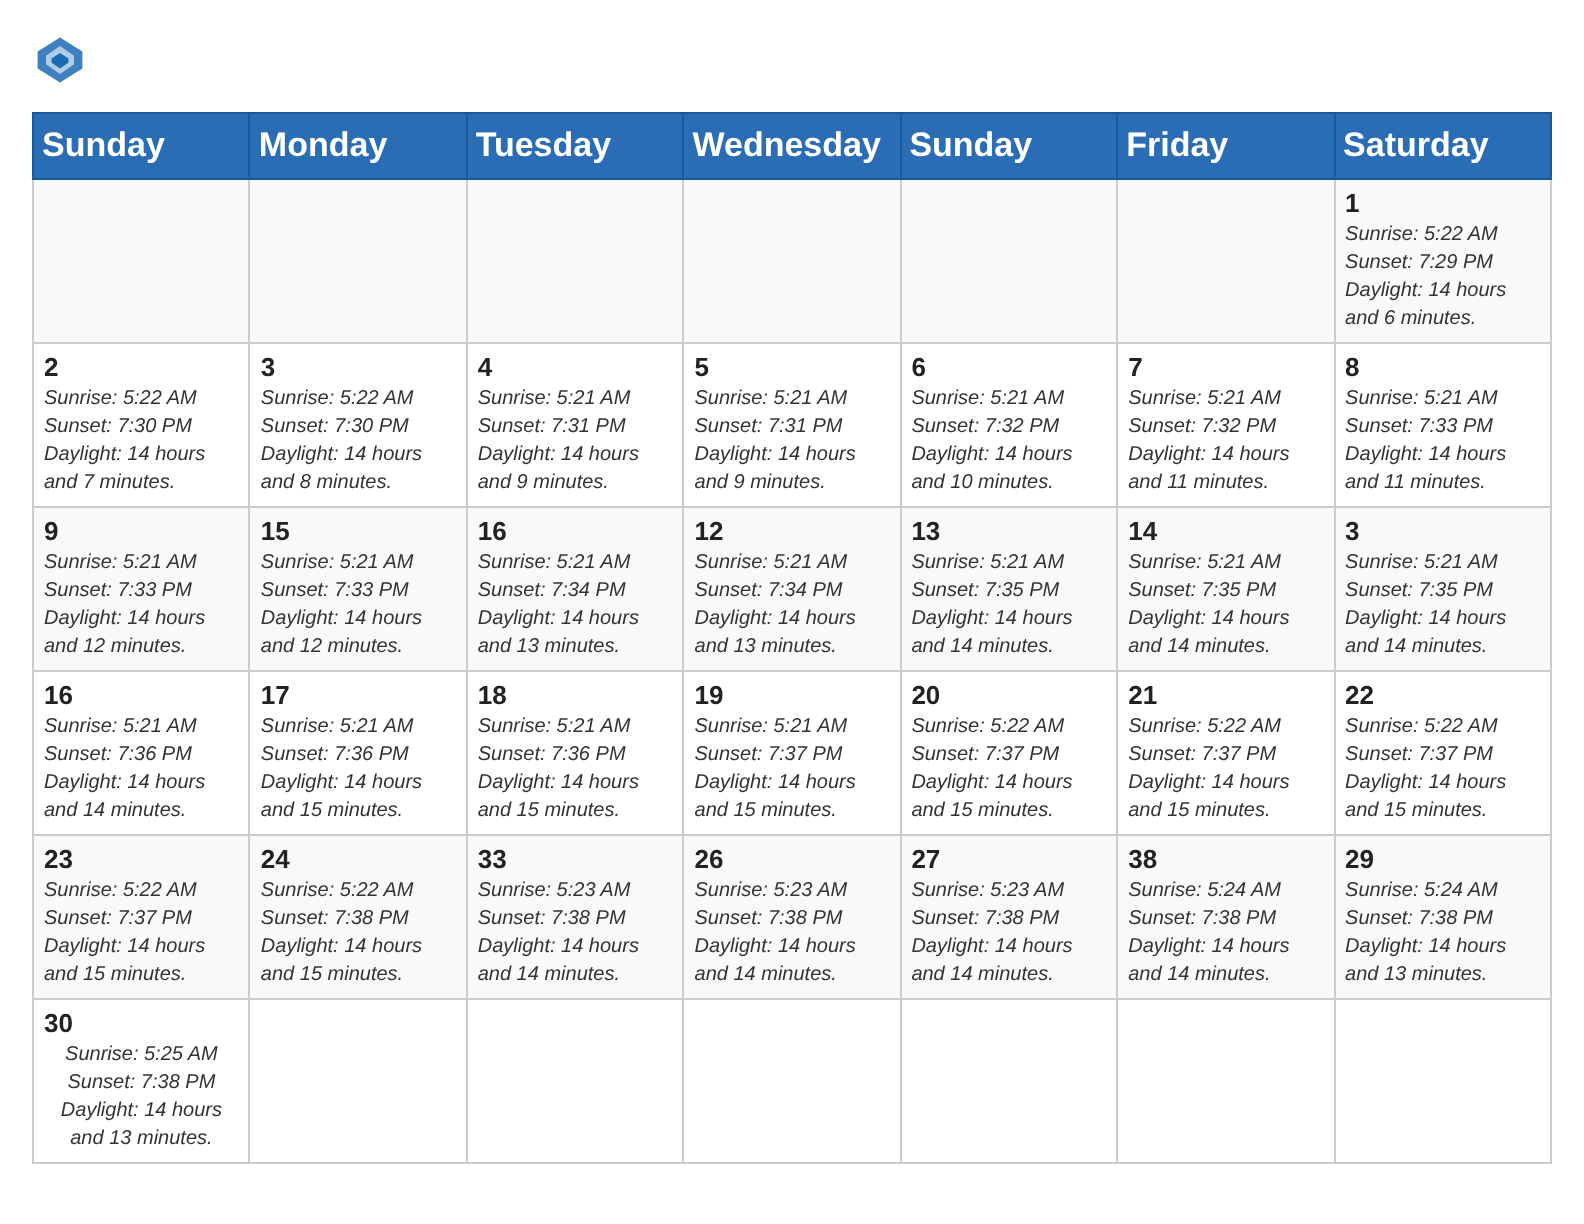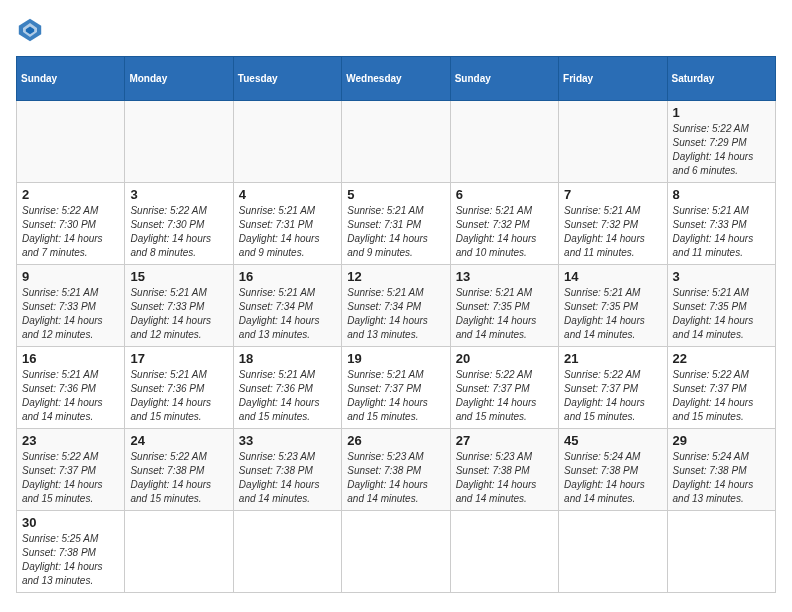--- a/index.html
+++ b/index.html
@@ -48,23 +48,23 @@
       color: #555;
     }
     table {
       width: 100%;
       border-collapse: collapse;
       border: 1px solid #aaa;
     }
     thead th {
       background-color: #2a6db5;
       color: #fff;
-      font-size: 10px;
+      font-size: 17px;
       font-weight: bold;
-      padding: 16px 4px;
+      padding: 6px 4px;
       text-align: left;
       border: 1px solid #1a5a9a;
     }
     tbody td {
       width: calc(100% / 7);
       vertical-align: top;
       padding: 4px 5px;
       border: 1px solid #ccc;
       font-size: 10.5px;
       color: #333;
@@ -301,36 +301,36 @@
 Sunset: 7:38 PM
 Daylight: 14 hours and 14 minutes.</div>
         </td>
         <td>
           <span class="day-number">27</span>
           <div class="day-info" style="white-space: pre-line;">Sunrise: 5:23 AM
 Sunset: 7:38 PM
 Daylight: 14 hours and 14 minutes.</div>
         </td>
         <td>
-          <span class="day-number">45</span>
+          <span class="day-number">38</span>
           <div class="day-info" style="white-space: pre-line;">Sunrise: 5:24 AM
 Sunset: 7:38 PM
 Daylight: 14 hours and 14 minutes.</div>
         </td>
         <td>
           <span class="day-number">29</span>
           <div class="day-info" style="white-space: pre-line;">Sunrise: 5:24 AM
 Sunset: 7:38 PM
 Daylight: 14 hours and 13 minutes.</div>
         </td>
       </tr>
       <tr class="last-row">
         <td>
           <span class="day-number">30</span>
-          <div class="day-info" style="white-space: pre-line;">Sunrise: 5:25 AM
+          <div class="day-info" style="white-space: pre-line; text-align: center;">Sunrise: 5:25 AM
 Sunset: 7:38 PM
 Daylight: 14 hours and 13 minutes.</div>
         </td>
         <td class="empty"></td>
         <td class="empty"></td>
         <td class="empty"></td>
         <td class="empty"></td>
         <td class="empty"></td>
         <td class="empty"></td>
       </tr>

